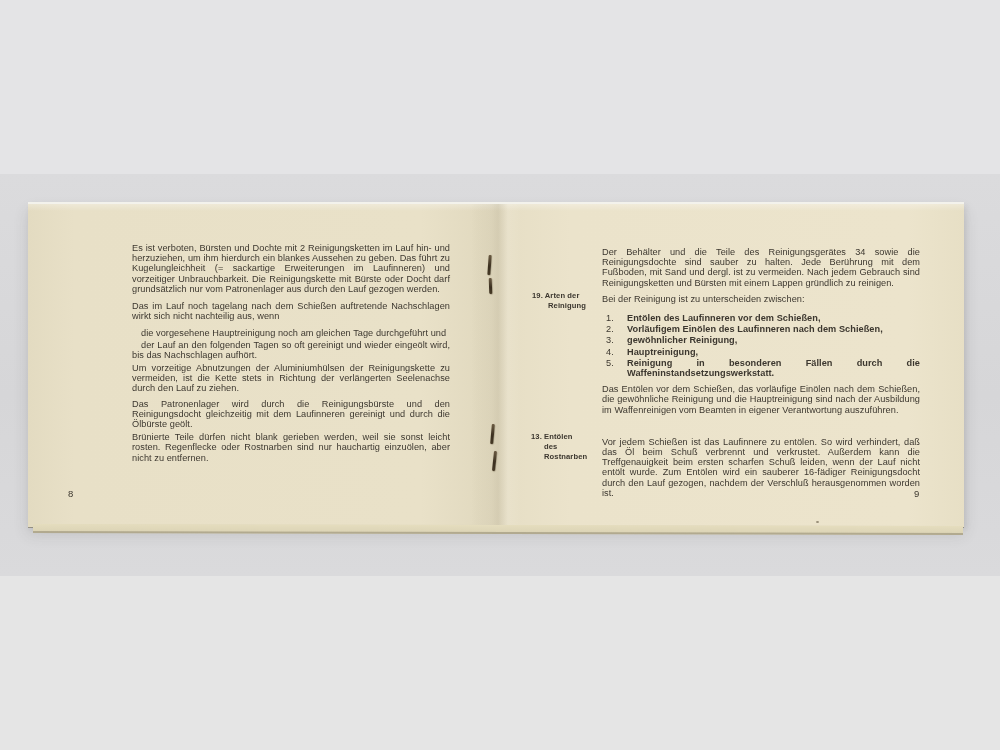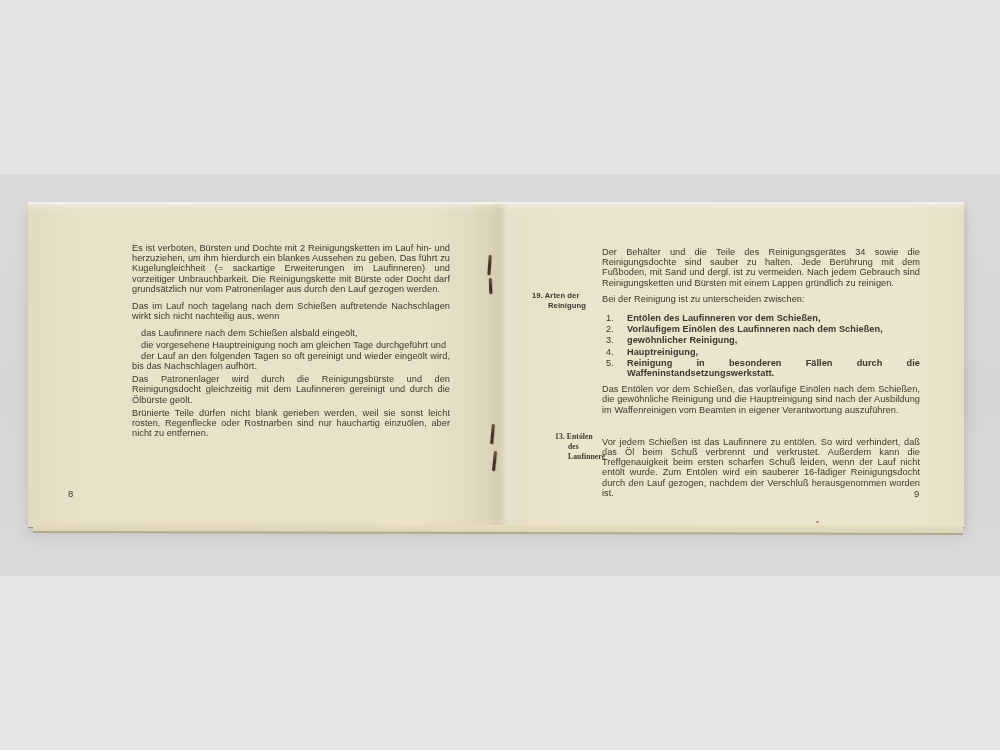--- a/index.html
+++ b/index.html
@@ -62,21 +62,21 @@
   .col-right p.pA{margin-bottom:22px;}
   .col-right p.pB{margin-bottom:0;}
 
   .margin-label{
     position:absolute;font-weight:bold;color:#3c372f;
     font-size:7.6px;line-height:10px;letter-spacing:0.1px;text-align:left;
   }
   .margin-label span{display:block;}
   #label12{left:504px;top:87px;}
   #label12 .cont{padding-left:16px;text-align:right;}
-  #label13{left:527px;top:228px;font-family:Liberation Serif, serif;}
+  #label13{left:503px;top:228px;}
   #label13 .cont{padding-left:13px;}
 
   .pagenum{position:absolute;font-size:9.5px;color:#3c372f;}
   #pn-left{left:40px;top:284px;}
   #pn-right{left:886px;top:284px;}
 
   .staple{
     position:absolute;width:2.6px;border-radius:1.2px;
     background:linear-gradient(180deg,#6a5a42,#3a2f1f 60%,#473a26);
     box-shadow:0.5px 0.5px 1px rgba(90,80,55,0.5);
@@ -101,37 +101,37 @@
 
     <div class="staple" id="st1a"></div>
     <div class="staple" id="st1b"></div>
     <div class="staple" id="st2a"></div>
     <div class="staple" id="st2b"></div>
 
     <div class="page-col col-left">
       <p class="body p0">Es ist verboten, Bürsten und Dochte mit 2 Reinigungsketten im Lauf hin- und herzuziehen, um ihm hierdurch ein blankes Aussehen zu geben. Das führt zu Kugelungleichheit (= sackartige Erweiterungen im Laufinneren) und vorzeitiger Unbrauchbarkeit. Die Reinigungskette mit Bürste oder Docht darf grundsätzlich nur vom Patronenlager aus durch den Lauf gezogen werden.</p>
       <p class="body p1">Das im Lauf noch tagelang nach dem Schießen auftretende Nachschlagen wirkt sich nicht nachteilig aus, wenn</p>
       <div class="sub-group">
-        <p>das Laufinnere nach dem Schießen alsbald eingeölt,</p>
         <p>die vorgesehene Hauptreinigung noch am gleichen Tage durchgeführt und</p>
         <p>der Lauf an den folgenden Tagen so oft gereinigt und wieder eingeölt wird, bis das Nachschlagen aufhört.</p>
       </div>
+      <p class="body p2">Um vorzeitige Abnutzungen der Aluminiumhülsen der Reinigungskette zu vermeiden, ist die Kette stets in Richtung der verlängerten Seelenachse durch den Lauf zu ziehen.</p>
       <p class="body p3">Das Patronenlager wird durch die Reinigungsbürste und den Reinigungsdocht gleichzeitig mit dem Laufinneren gereinigt und durch die Ölbürste geölt.</p>
       <p class="body p4">Brünierte Teile dürfen nicht blank gerieben werden, weil sie sonst leicht rosten. Regenflecke oder Rostnarben sind nur hauchartig einzuölen, aber nicht zu entfernen.</p>
     </div>
     <div class="pagenum" id="pn-left">8</div>
 
     <div class="margin-label" id="label12">
       <span>19. Arten der</span>
       <span class="cont">Reinigung</span>
     </div>
     <div class="margin-label" id="label13">
       <span>13. Entölen</span>
       <span class="cont">des</span>
-      <span class="cont">Laufinnere</span>
+      <span class="cont">Rostnarben</span>
     </div>
 
     <div class="page-col col-right">
       <p class="body intro">Der Behälter und die Teile des Reinigungsgerätes 34 sowie die Reinigungsdochte sind sauber zu halten. Jede Berührung mit dem Fußboden, mit Sand und dergl. ist zu vermeiden. Nach jedem Gebrauch sind Reinigungsketten und Bürsten mit einem Lappen gründlich zu reinigen.</p>
       <p class="body heading">Bei der Reinigung ist zu unterscheiden zwischen:</p>
       <div class="num-list">
         <div class="num-item">
           <span class="num">1.</span>
           <span class="txt">Entölen des Laufinneren vor dem Schießen,</span>
         </div>

